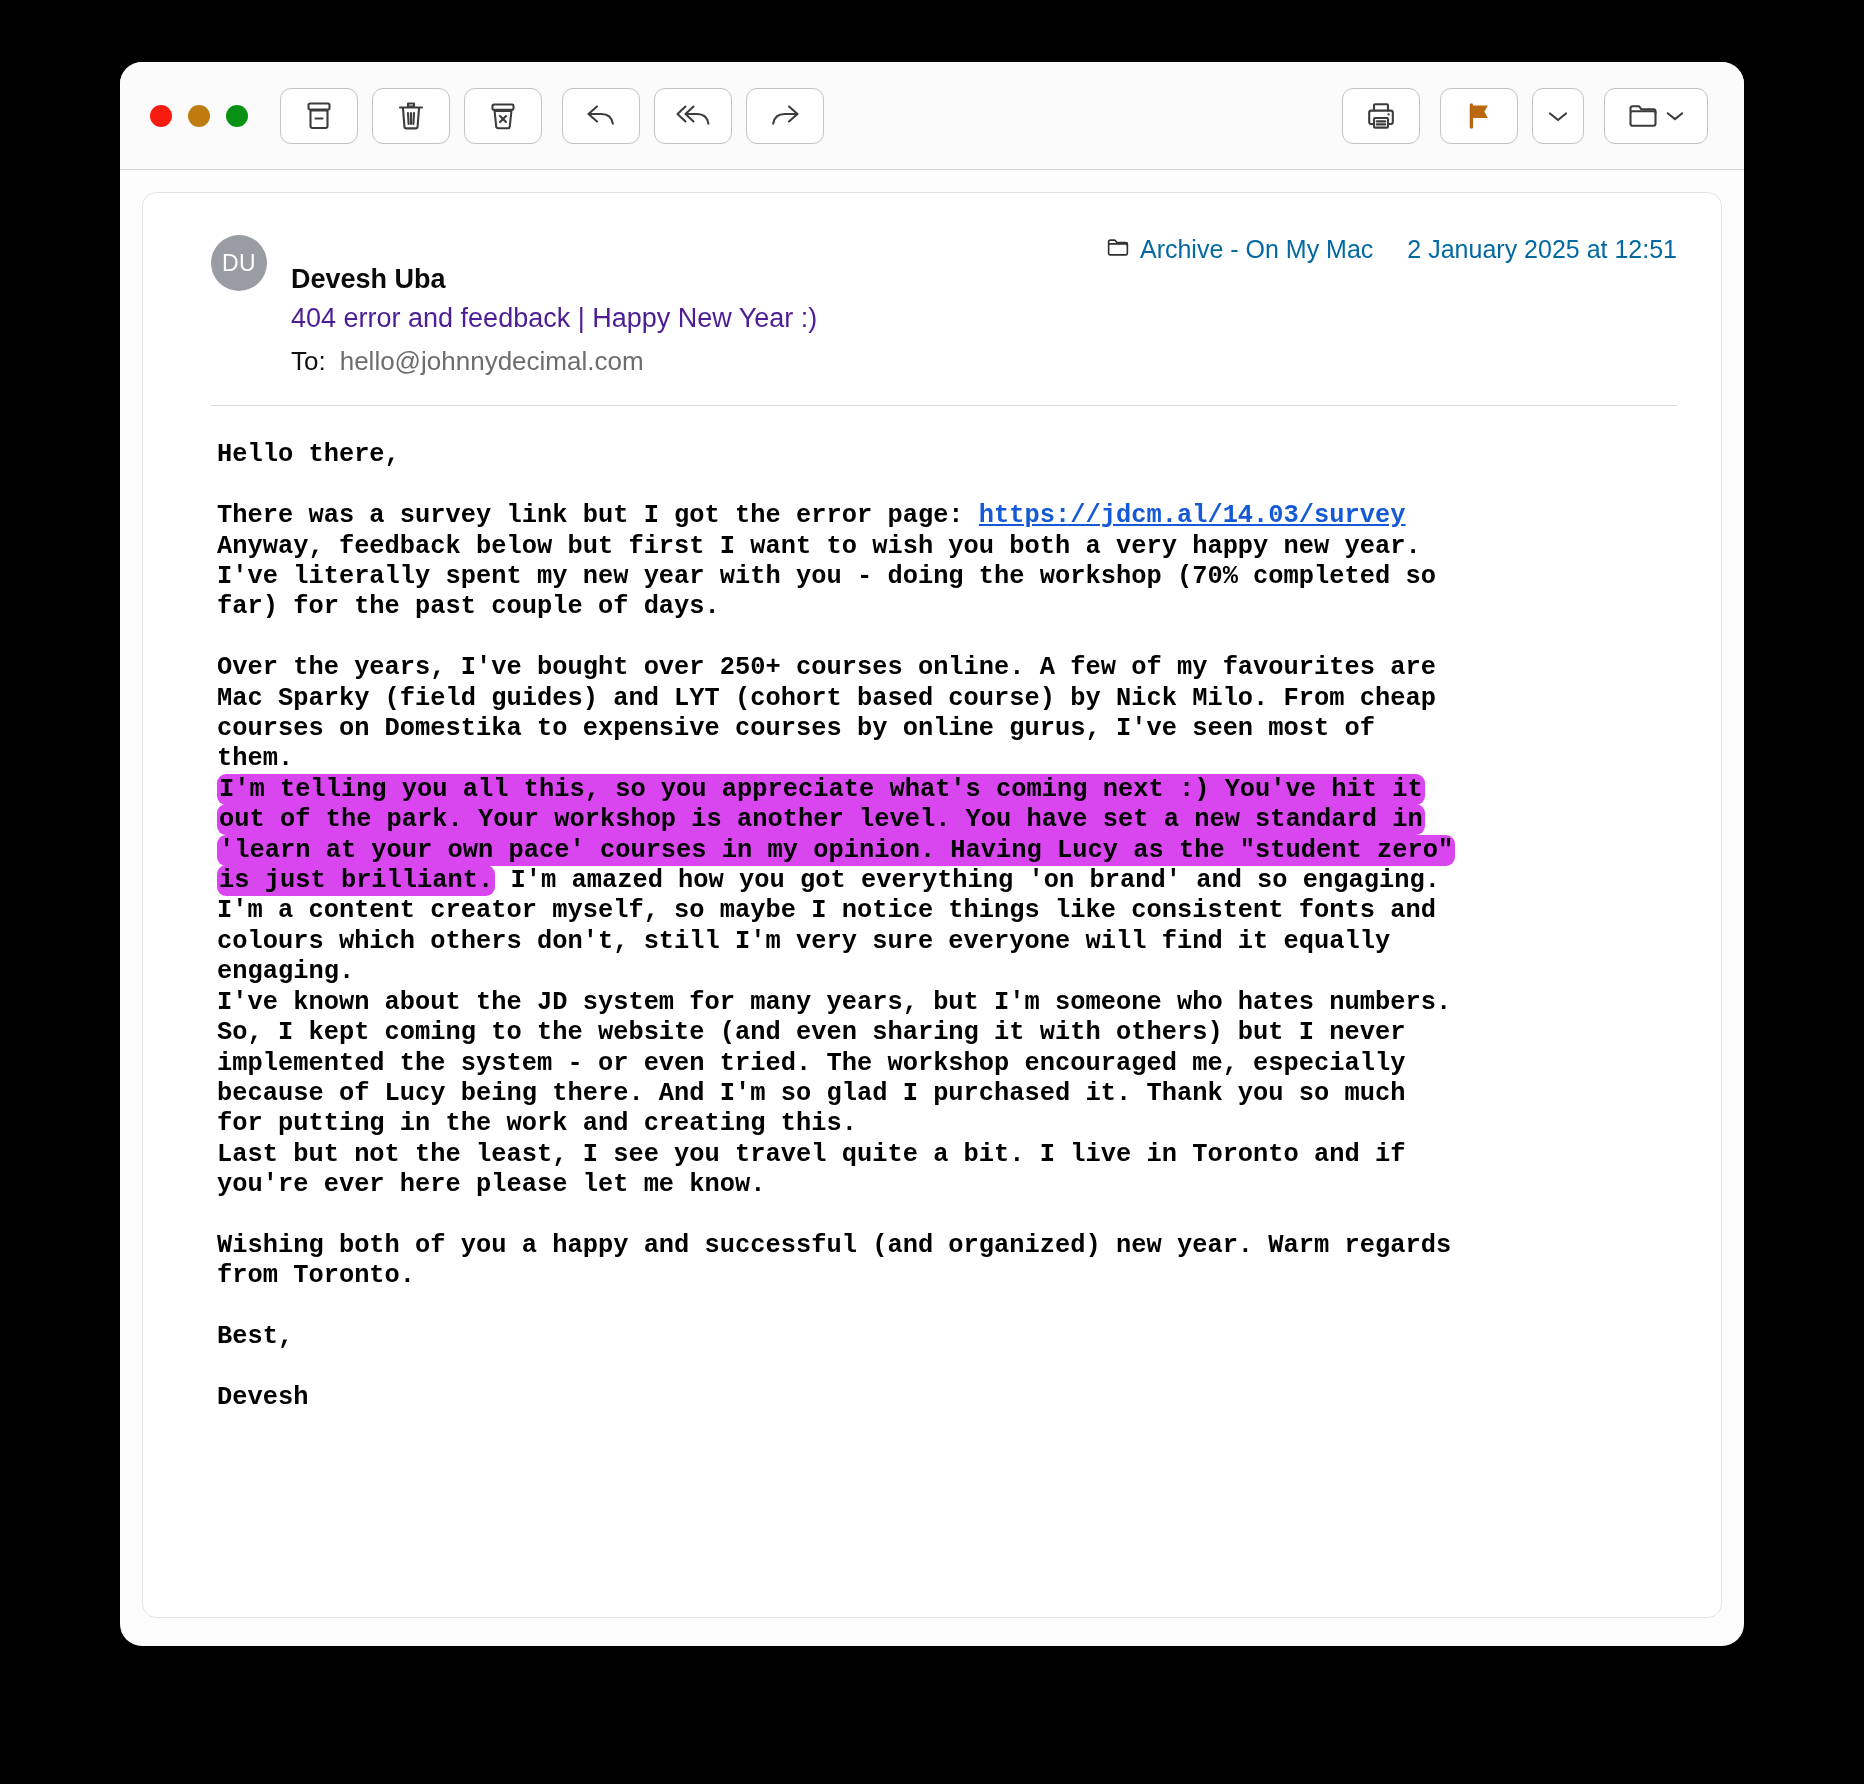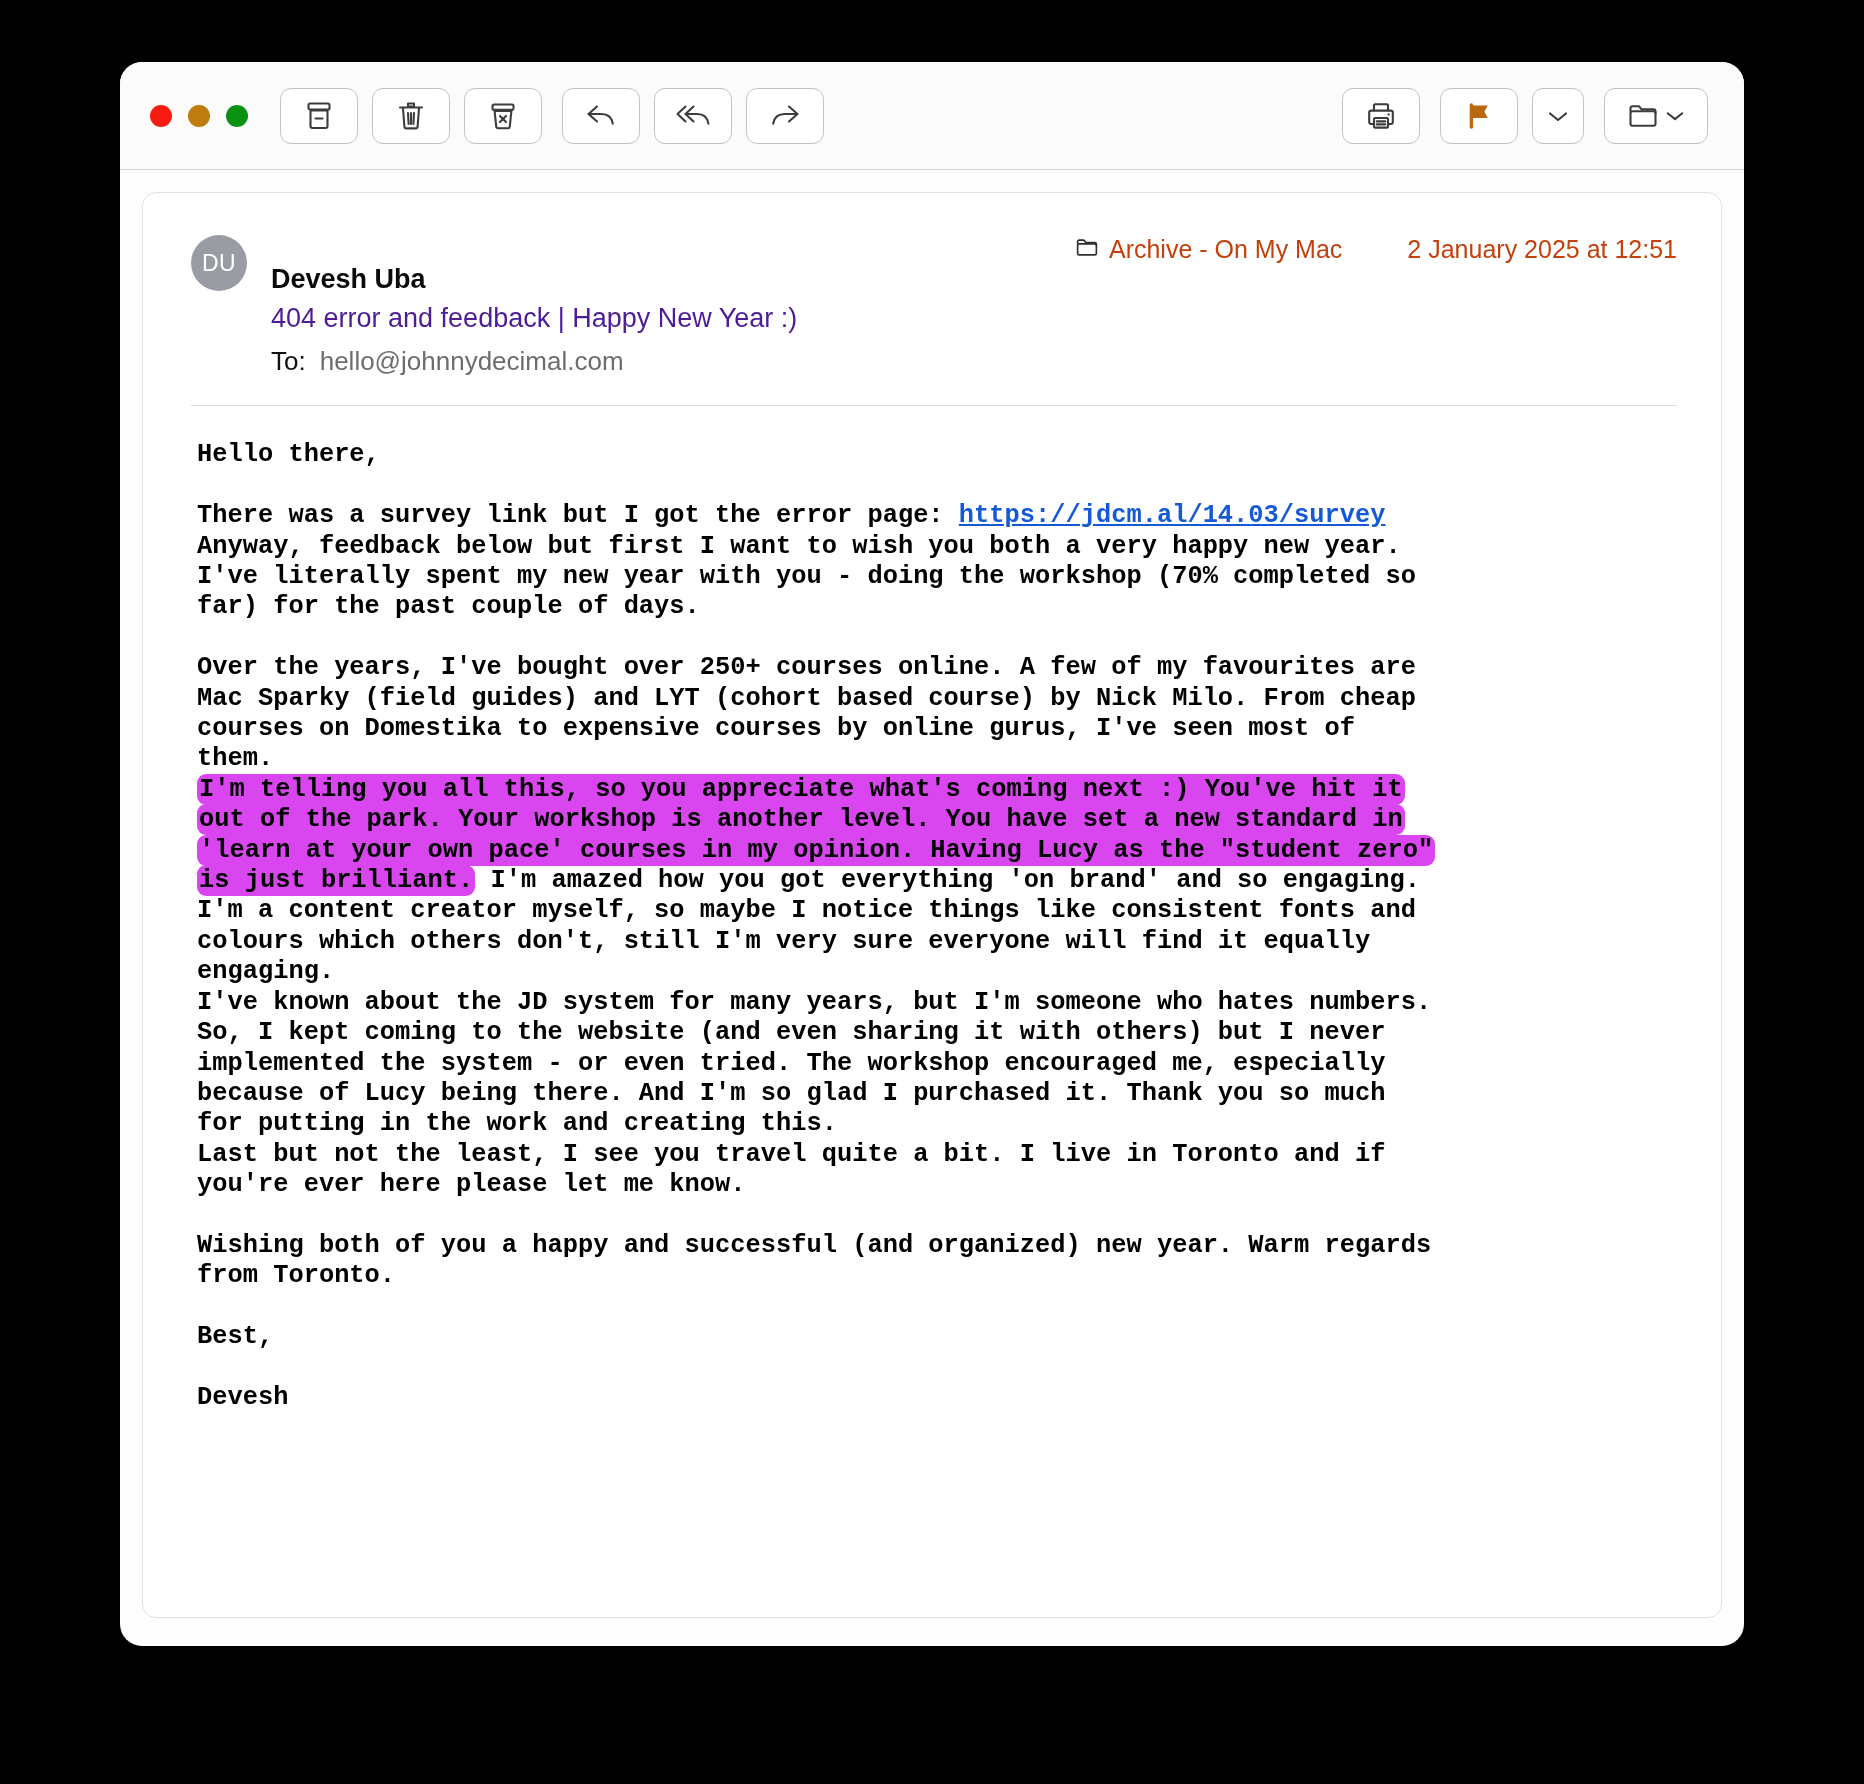--- a/index.html
+++ b/index.html
@@ -93,21 +93,21 @@
     box-sizing: border-box;
     overflow: hidden;
   }
   .msg-card {
     width: 100%;
     height: 100%;
     background: #ffffff;
     border: 1.5px solid #e2e2e2;
     border-radius: 14px;
     box-sizing: border-box;
-    padding: 36px 44px 20px 48px;
+    padding: 36px 44px 20px 68px;
     overflow: hidden;
   }
 
   .msg-head {
     display: flex;
     align-items: flex-start;
     position: relative;
   }
   .avatar {
     width: 56px;
@@ -153,23 +153,22 @@
     margin-right: 14px;
   }
 
   .head-meta {
     position: absolute;
     right: 0;
     top: 6px;
     display: flex;
     align-items: flex-end;
     font-size: 25px;
-    color: #c2410c;
+    color: #0369a1;
     white-space: nowrap;
-    gap: 31px;
   }
   .mailbox {
     display: flex;
     align-items: center;
     gap: 10px;
     margin-right: 34px;
   }
 
   .hr {
     border: 0;

